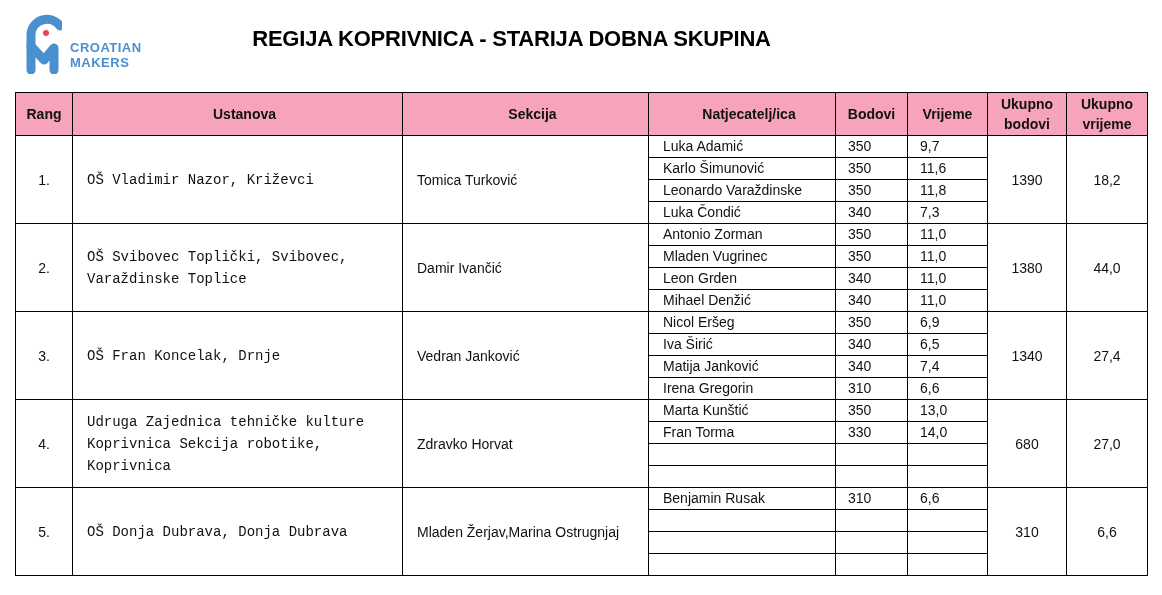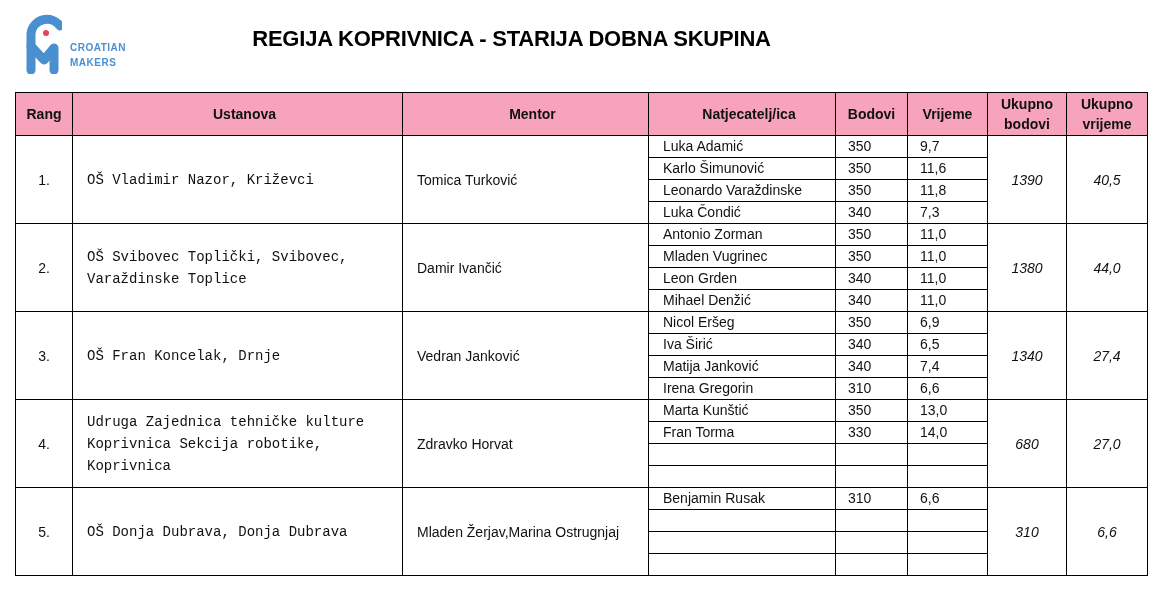--- a/index.html
+++ b/index.html
@@ -1,35 +1,35 @@
 <!DOCTYPE html>
 <html><head>
 <meta charset="utf-8">
 <style>
   html, body { margin: 0; padding: 0; background: #ffffff; }
   body { width: 1162px; height: 595px; position: relative; overflow: hidden;
          font-family: "Liberation Sans", sans-serif; color: #111; }
   .logo { position: absolute; left: 22px; top: 12px; width: 140px; height: 62px; }
-  .logo-text { position: absolute; left: 48px; top: 28px; font-weight: bold; font-size: 10px;
+  .logo-text { position: absolute; left: 48px; top: 28px; font-weight: bold; font-size: 13px;
                line-height: 15px; color: #4a90d0; letter-spacing: 0.5px; }
   .title { position: absolute; left: 0; width: 1021px; top: 26px; text-align: center;
            font-weight: bold; font-size: 22px; color: #000; letter-spacing: -0.2px; padding-left: 0; }
   .title span { display: inline-block; margin-left: 0; position: relative; left: 1px; }
   table.results { position: absolute; left: 15px; top: 92px; border-collapse: collapse;
                   table-layout: fixed; font-size: 14px; }
   table.results th, table.results td { border: 1.5px solid #000; padding: 0; }
   table.results th { background: #f7a3bb; font-weight: bold; font-size: 14px; height: 42px;
                      text-align: center; padding-left: 14px; line-height: 20px; }
   table.results th.c { text-align: center; padding-left: 0; }
   td.rank { text-align: center; }
   td.inst { padding-left: 14px !important; line-height: 22px; font-family: Liberation Mono, monospace; }
   td.mentor { padding-left: 14px !important; }
   td.name { padding-left: 14px !important; height: 21px; line-height: 21px; }
   td.pts, td.time { padding-left: 12px !important; height: 21px; line-height: 21px; }
-  td.tot { text-align: center; font-style: italic; }
+  td.tot { text-align: center; }
 </style>
 </head>
 <body>
 
 <div class="logo">
   <svg width="40" height="62" viewBox="0 0 40 62" style="position:absolute;left:0;top:0;">
     <path d="M9 58 V22 A16 16 0 0 1 38 14" fill="none" stroke="#4a90d0" stroke-width="9" stroke-linecap="round"></path>
     <path d="M9 34 L22 48 L32 36 V58" fill="none" stroke="#4a90d0" stroke-width="9" stroke-linecap="round" stroke-linejoin="round"></path>
     <circle cx="24" cy="21" r="3" fill="#e8425e"></circle>
   </svg>
@@ -51,38 +51,38 @@
       <col style="width:187px">
     <col style="width:72px">
       <col style="width:80px">
       <col style="width:79px">
       <col style="width:81px">
   </colgroup>
   <thead>
     <tr>
       <th class="c">Rang</th>
       <th>Ustanova</th>
-      <th>Mentor</th>
+      <th>Sekcija</th>
       <th>Natjecatelj/ica</th>
       <th class="c">Bodovi</th>
       <th class="c">Vrijeme</th>
       <th class="c">Ukupno bodovi</th>
       <th class="c">Ukupno vrijeme</th>
     </tr>
   </thead>
   <tbody id="tbody">
       <tr style="height: 22px;">
         <td class="rank" rowspan="4">1.</td>
         <td class="inst" rowspan="4">OŠ Vladimir Nazor, Križevci</td>
         <td class="mentor" rowspan="4">Tomica Turković</td>
         <td class="name">Luka Adamić</td>
         <td class="pts">350</td>
         <td class="time">9,7</td>
         <td class="tot" rowspan="4">1390</td>
-        <td class="tot" rowspan="4">40,5</td>
+        <td class="tot" rowspan="4">18,2</td>
       </tr>
       <tr style="height: 22px;">
         <td class="name">Karlo Šimunović</td>
         <td class="pts">350</td>
         <td class="time">11,6</td>
       </tr>
       <tr style="height: 22px;">
         <td class="name">Leonardo Varaždinske</td>
         <td class="pts">350</td>
         <td class="time">11,8</td>

